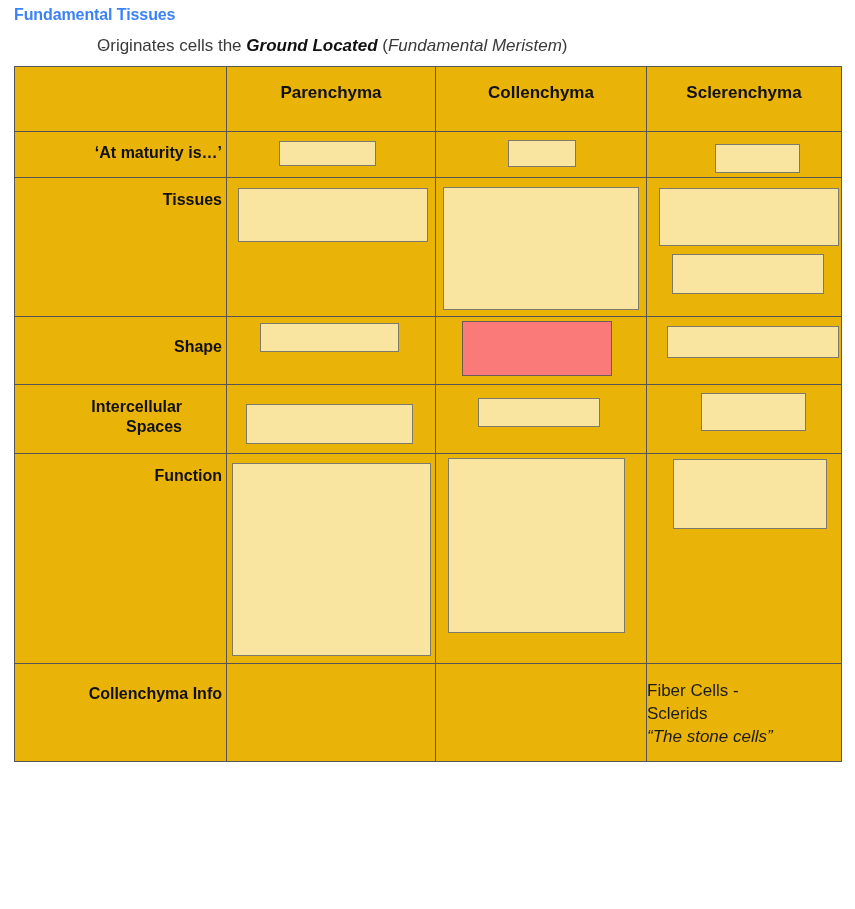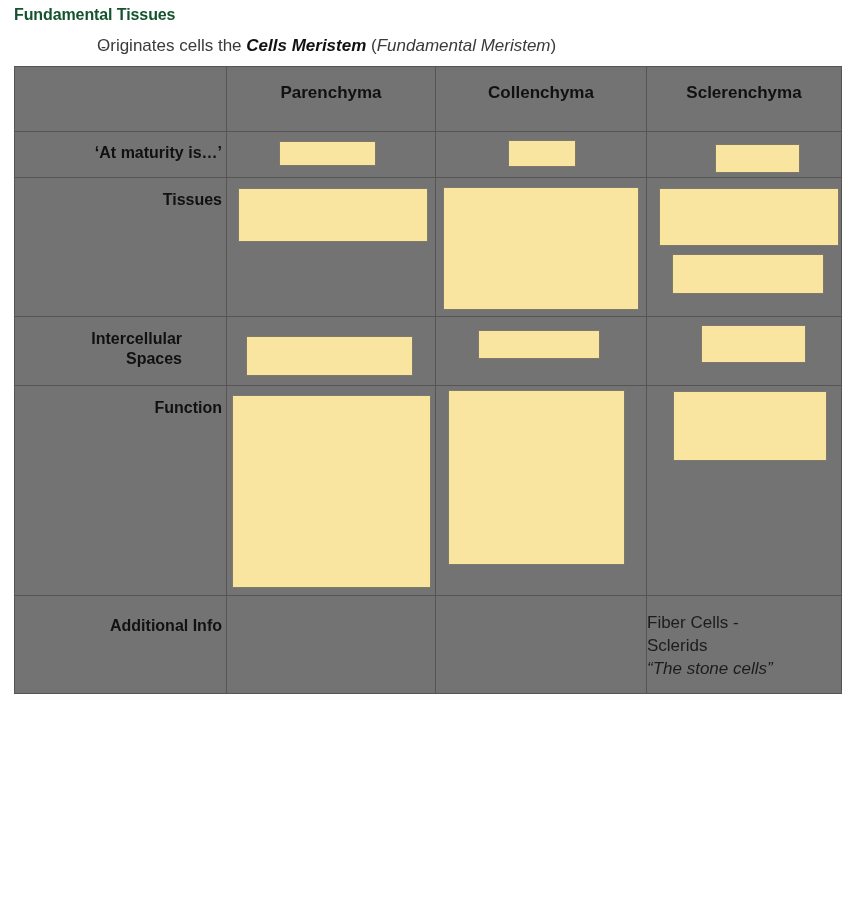--- a/index.html
+++ b/index.html
@@ -22,21 +22,21 @@
     left: 0; top: 0;
     width: 855px;
   }
   .doc-title {
     position: absolute;
     left: 14px;
     top: 6px;
     font-size: 16px;
     font-weight: bold;
     letter-spacing: -0.1px;
-    color: #14532d;
+    color: #3b82f6;
     white-space: nowrap;
   }
   .bullet-line {
     position: absolute;
     left: 97px;
     top: 36px;
     font-size: 17px;
     color: #3a3a3a;
     white-space: nowrap;
   }
@@ -63,21 +63,21 @@
     top: 66px;
     width: 827px;
     border-collapse: collapse;
     table-layout: fixed;
   }
   .tbl td {
     border: 1.6px solid #555555;
     padding: 0;
     vertical-align: top;
     position: relative;
-    background: #737373;
+    background: #eab308;
   }
   .col-label { width: 212px; }
   .col-par   { width: 209px; }
   .col-col   { width: 211px; }
   .col-scl   { width: 195px; }
 
   .hdr-cell {
     text-align: center;
     font-size: 17px;
     font-weight: bold;
@@ -117,21 +117,21 @@
   }
   .addinfo .quote { font-style: italic; }
 </style>
 </head>
 <body>
 
 <div class="header">
   <div class="doc-title">Fundamental Tissues</div>
   <div class="bullet-dash">-</div>
   <div class="bullet-line">
-    <span>Originates cells the </span><span class="b-em">Cells Meristem</span><span> (</span><span class="b-it">Fundamental Meristem</span><span>)</span>
+    <span>Originates cells the </span><span class="b-em">Ground Located</span><span> (</span><span class="b-it">Fundamental Meristem</span><span>)</span>
   </div>
 </div>
 
 <table class="tbl">
   <colgroup>
     <col class="col-label">
       <col class="col-par">
       <col class="col-col">
       <col class="col-scl">
   </colgroup>
@@ -189,20 +189,40 @@
         </td>
       <td>
           <div class="cellbody">
             <div class="cover" style="left: 12px; top: 10px; width: 180px; height: 58px;"></div>
             <div class="cover" style="left: 25px; top: 76px; width: 152px; height: 40px;"></div>
           </div>
         </td>
     </tr>
 
 
+    <tr>
+      <td style="height:67px">
+        <div class="rowlabel rowlabel-inner" style="padding-top:20px">Shape</div>
+      </td>
+      <td>
+          <div class="cellbody">
+            <div class="cover" style="left: 33px; top: 6px; width: 139px; height: 29px;"></div>
+          </div>
+        </td>
+      <td>
+          <div class="cellbody">
+            <div class="cover red" style="left: 26px; top: 4px; width: 150px; height: 55px;"></div>
+          </div>
+        </td>
+      <td>
+          <div class="cellbody">
+            <div class="cover" style="left: 20px; top: 9px; width: 172px; height: 32px;"></div>
+          </div>
+        </td>
+    </tr>
 
     <tr>
       <td style="height:68px">
         <div class="rowlabel rowlabel-inner" style="padding-left:44px;padding-right:44px">Intercellular Spaces</div>
       </td>
       <td>
           <div class="cellbody">
             <div class="cover" style="left: 19px; top: 19px; width: 167px; height: 40px;"></div>
           </div>
         </td>
@@ -234,21 +254,21 @@
         </td>
       <td>
           <div class="cellbody">
             <div class="cover" style="left: 26px; top: 5px; width: 154px; height: 70px;"></div>
           </div>
         </td>
     </tr>
 
     <tr>
       <td style="height:97px">
-        <div class="rowlabel rowlabel-inner" style="padding-top:20px">Additional Info</div>
+        <div class="rowlabel rowlabel-inner" style="padding-top:20px">Collenchyma Info</div>
       </td>
       <td>
         <div class="addinfo"></div>
       </td>
       <td>
         <div class="addinfo"></div>
       </td>
       <td>
         <div class="addinfo">
           <div>Fiber Cells -</div>

